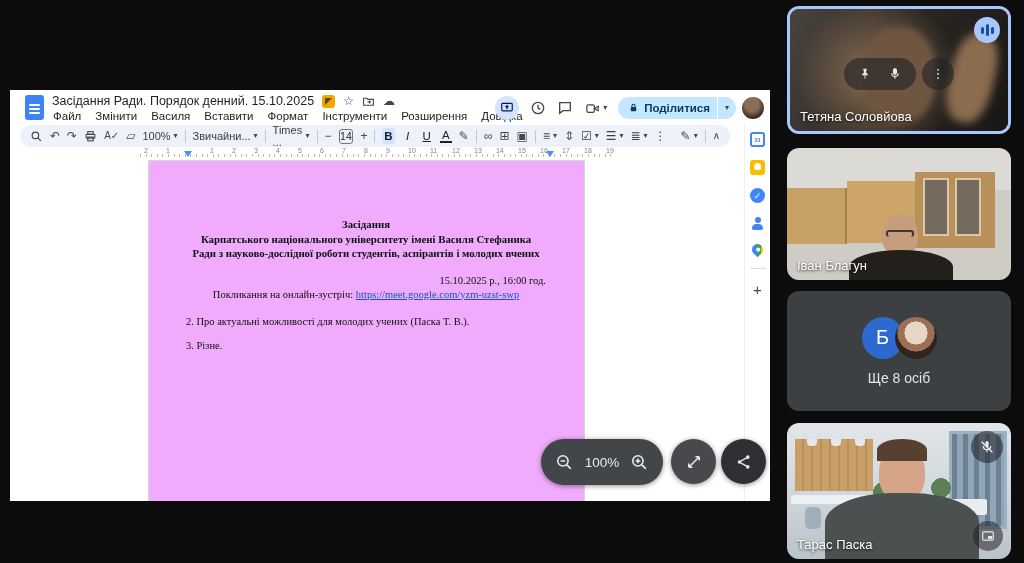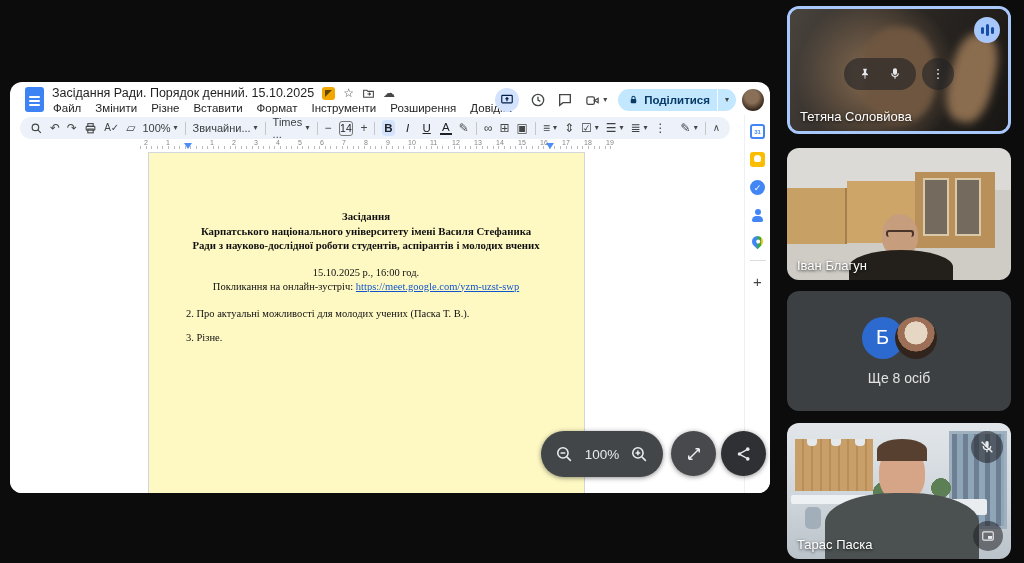--- a/index.html
+++ b/index.html
@@ -1,22 +1,22 @@
 <!DOCTYPE html>
 <html><head>
 <meta charset="utf-8">
 <style>
   * { margin:0; padding:0; box-sizing:border-box; }
   html,body { width:1024px; height:563px; overflow:hidden; }
   body { position:relative; background:#0c0c0c; font-family:"Liberation Sans","DejaVu Sans",sans-serif; }
   svg { display:block; }
 
   
-  #docs-window { position:absolute; left:10px; top:82px; width:760px; height:411px;
-    background:#fff; border-radius:12px; overflow:hidden;padding-left:46px; }
+  #docs-window { position:absolute; left:10px; top:90px; width:760px; height:411px;
+    background:#fff; border-radius:0; overflow:hidden;padding-left:46px; }
 
   .docs-icon { position:absolute; left:15px; top:5px; width:19px; height:25px;
     background:#3d83f3; border-radius:3px; }
   .docs-icon i { position:absolute; left:4px; top:9px; width:11px; height:2px; background:#fff; border-radius:1px;
     box-shadow:0 4px 0 #fff, 0 8px 0 #fff; }
 
   .title-row { position:absolute; left:42px; top:4px; height:14px; display:flex; align-items:center; gap:8px; }
   .doc-title { font-size:12.5px; color:#1f1f1f; white-space:nowrap; }
   .title-label-badge { width:13px; height:13px; background:#f2a600; border-radius:3px; position:relative; flex:0 0 auto; }
   .title-label-badge::after { content:""; position:absolute; left:3px; top:3px; border-left:7px solid #5f4700; border-bottom:7px solid transparent; }
@@ -79,25 +79,25 @@
   .rail-contact::before { content:""; position:absolute; left:4.5px; top:1px; width:6px; height:6px; background:#4285f4; border-radius:50%; }
   .rail-contact::after { content:""; position:absolute; left:2px; top:8px; width:11px; height:6px; background:#4285f4; border-radius:5px 5px 2px 2px; }
   .rail-maps { width:11px; height:11px; background:linear-gradient(135deg,#4285f4 0 45%,#34a853 45% 75%,#fbbc04 75%);
     border-radius:50% 50% 50% 0; transform:rotate(-45deg); position:relative; }
   .rail-maps::after { content:""; position:absolute; left:3.5px; top:3.5px; width:4px; height:4px; background:#fff; border-radius:50%; }
   .rail-div { width:16px; height:1px; background:#dadce0; }
   .rail-plus { font-size:15px; color:#444746; line-height:1; }
 
   
   .canvas { position:absolute; left:0; top:68px; right:27px; bottom:0; background:#fff; }
-  .page { position:absolute; left:138px; top:2px; width:437px; height:358px; background:#fef9c3;
+  .page { position:absolute; left:138px; top:2px; width:437px; height:358px; background:#f0abfc;
     border:1px solid #d3d6da; padding:56px 38px 0 37px;
     font-family:"Liberation Serif","DejaVu Serif",serif; font-size:10.5px; line-height:14px; color:#101010; }
   .doc-h { text-align:center; font-weight:bold; font-size:10.8px; line-height:14.5px; }
-  .doc-date { text-align:center; margin-top:13px; }
+  .doc-date { text-align:right; margin-top:13px; }
   .doc-linkline { text-align:center; }
   .doc-link { color:#1155cc; text-decoration:underline; }
   .doc-agenda-title { text-align:center; margin-top:24px; }
   .doc-p { text-align:justify; margin-top:13px; }
   .doc-p.mt2 { margin-top:10px; }
 
   
   .vz-pill { position:absolute; left:531px; top:349px; width:122px; height:46px; border-radius:23px;
     background:#434649; display:flex; align-items:center; justify-content:center; gap:11px;
     color:#e8eaed; box-shadow:0 1px 5px rgba(0,0,0,.45); }
@@ -189,21 +189,21 @@
           <path d="M3 6h6l2 2h10v11H3z"></path>
           <path d="M10 13h5M13 10.5L15.5 13 13 15.5"></path>
         </svg>
     </span>
     <span class="mini-ic">☁</span>
   </div>
 
   <div class="menu-row">
     <span class="menu-item">Файл</span>
     <span class="menu-item">Змінити</span>
-    <span class="menu-item">Різне</span>
+    <span class="menu-item">Василя</span>
     <span class="menu-item">Вставити</span>
     <span class="menu-item">Формат</span>
     <span class="menu-item">Інструменти</span>
     <span class="menu-item">Розширення</span>
     <span class="menu-item">Довідка</span>
   </div>
 
   <div class="header-right">
     <span class="presenting-wrap">
       <svg width="14" height="14" viewBox="0 0 24 24" fill="none" stroke="currentColor" stroke-width="2">

